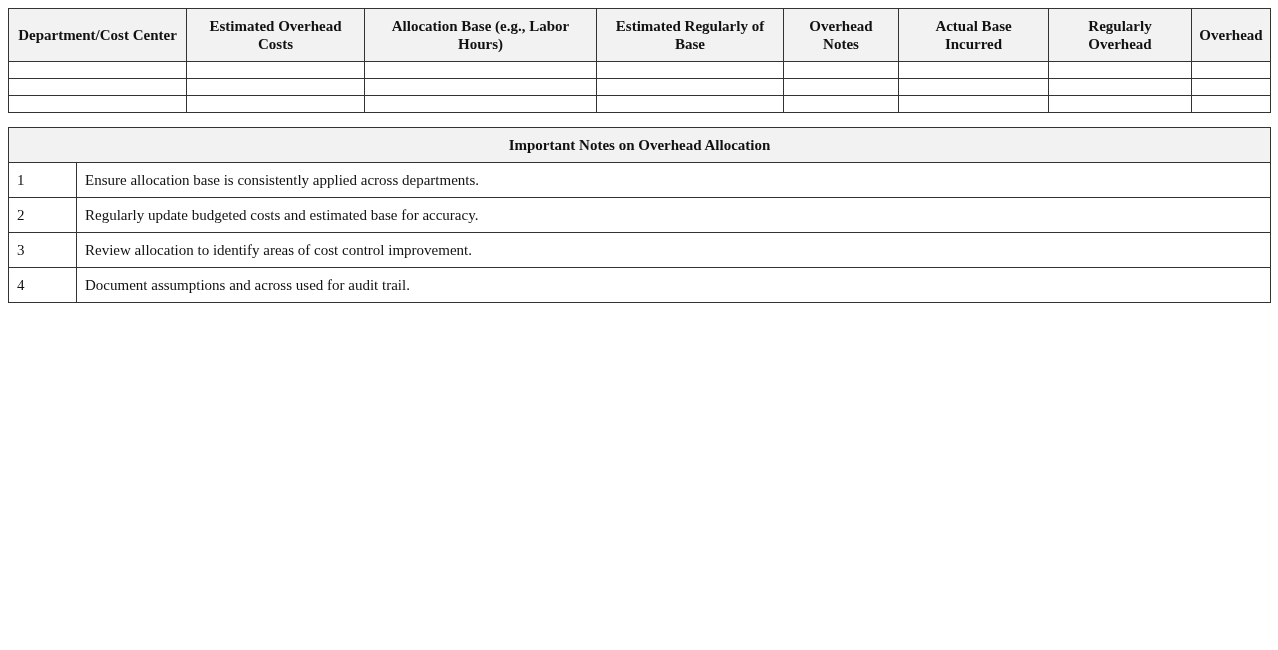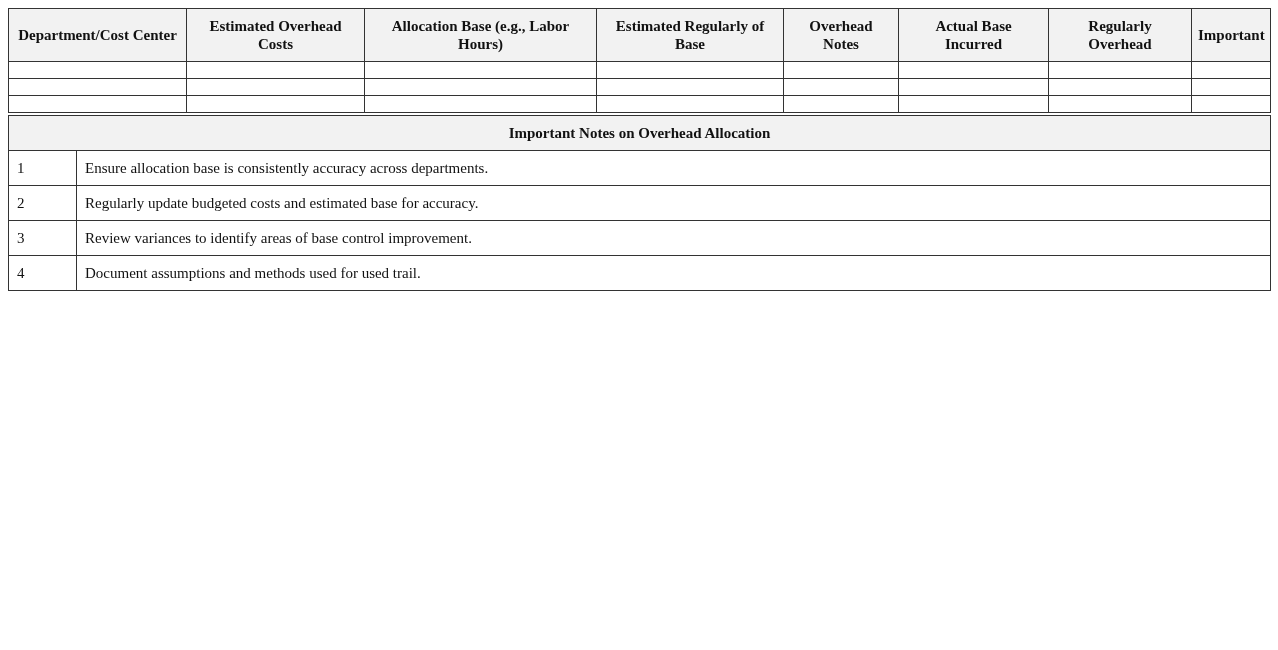--- a/index.html
+++ b/index.html
@@ -31,21 +31,21 @@
       padding: 8px 6px;
       line-height: 18px;
       height: 36px;
       font-size: 15px;
     }
     .alloc-table td {
       height: 16px;
       padding: 0;
     }
     .notes-table {
-      margin-top: 2px;
+      margin-top: 14px;
     }
     .notes-table th {
       background: #f2f2f2;
       font-weight: bold;
       text-align: center;
       padding: 8px 6px;
       height: 18px;
       line-height: 18px;
     }
     .notes-table td {
@@ -72,21 +72,21 @@
   </colgroup>
   <thead>
     <tr>
       <th>Department/Cost Center</th>
       <th>Estimated Overhead Costs</th>
       <th>Allocation Base (e.g., Labor Hours)</th>
       <th>Estimated Regularly of Base</th>
       <th>Overhead Notes</th>
       <th>Actual Base Incurred</th>
       <th>Regularly Overhead</th>
-      <th>Important</th>
+      <th>Overhead</th>
     </tr>
   </thead>
   <tbody>
     <tr>
       <td></td>
       <td></td>
       <td></td>
       <td></td>
       <td></td>
       <td></td>
@@ -122,28 +122,28 @@
     <col style="width:1194px">
   </colgroup>
   <thead>
     <tr>
       <th colspan="2">Important Notes on Overhead Allocation</th>
     </tr>
   </thead>
   <tbody>
     <tr>
       <td>1</td>
-      <td>Ensure allocation base is consistently accuracy across departments.</td>
+      <td>Ensure allocation base is consistently applied across departments.</td>
     </tr>
     <tr>
       <td>2</td>
       <td>Regularly update budgeted costs and estimated base for accuracy.</td>
     </tr>
     <tr>
       <td>3</td>
-      <td>Review variances to identify areas of base control improvement.</td>
+      <td>Review allocation to identify areas of cost control improvement.</td>
     </tr>
     <tr>
       <td>4</td>
-      <td>Document assumptions and methods used for used trail.</td>
+      <td>Document assumptions and across used for audit trail.</td>
     </tr>
   </tbody>
 </table>
 
 </body></html>

